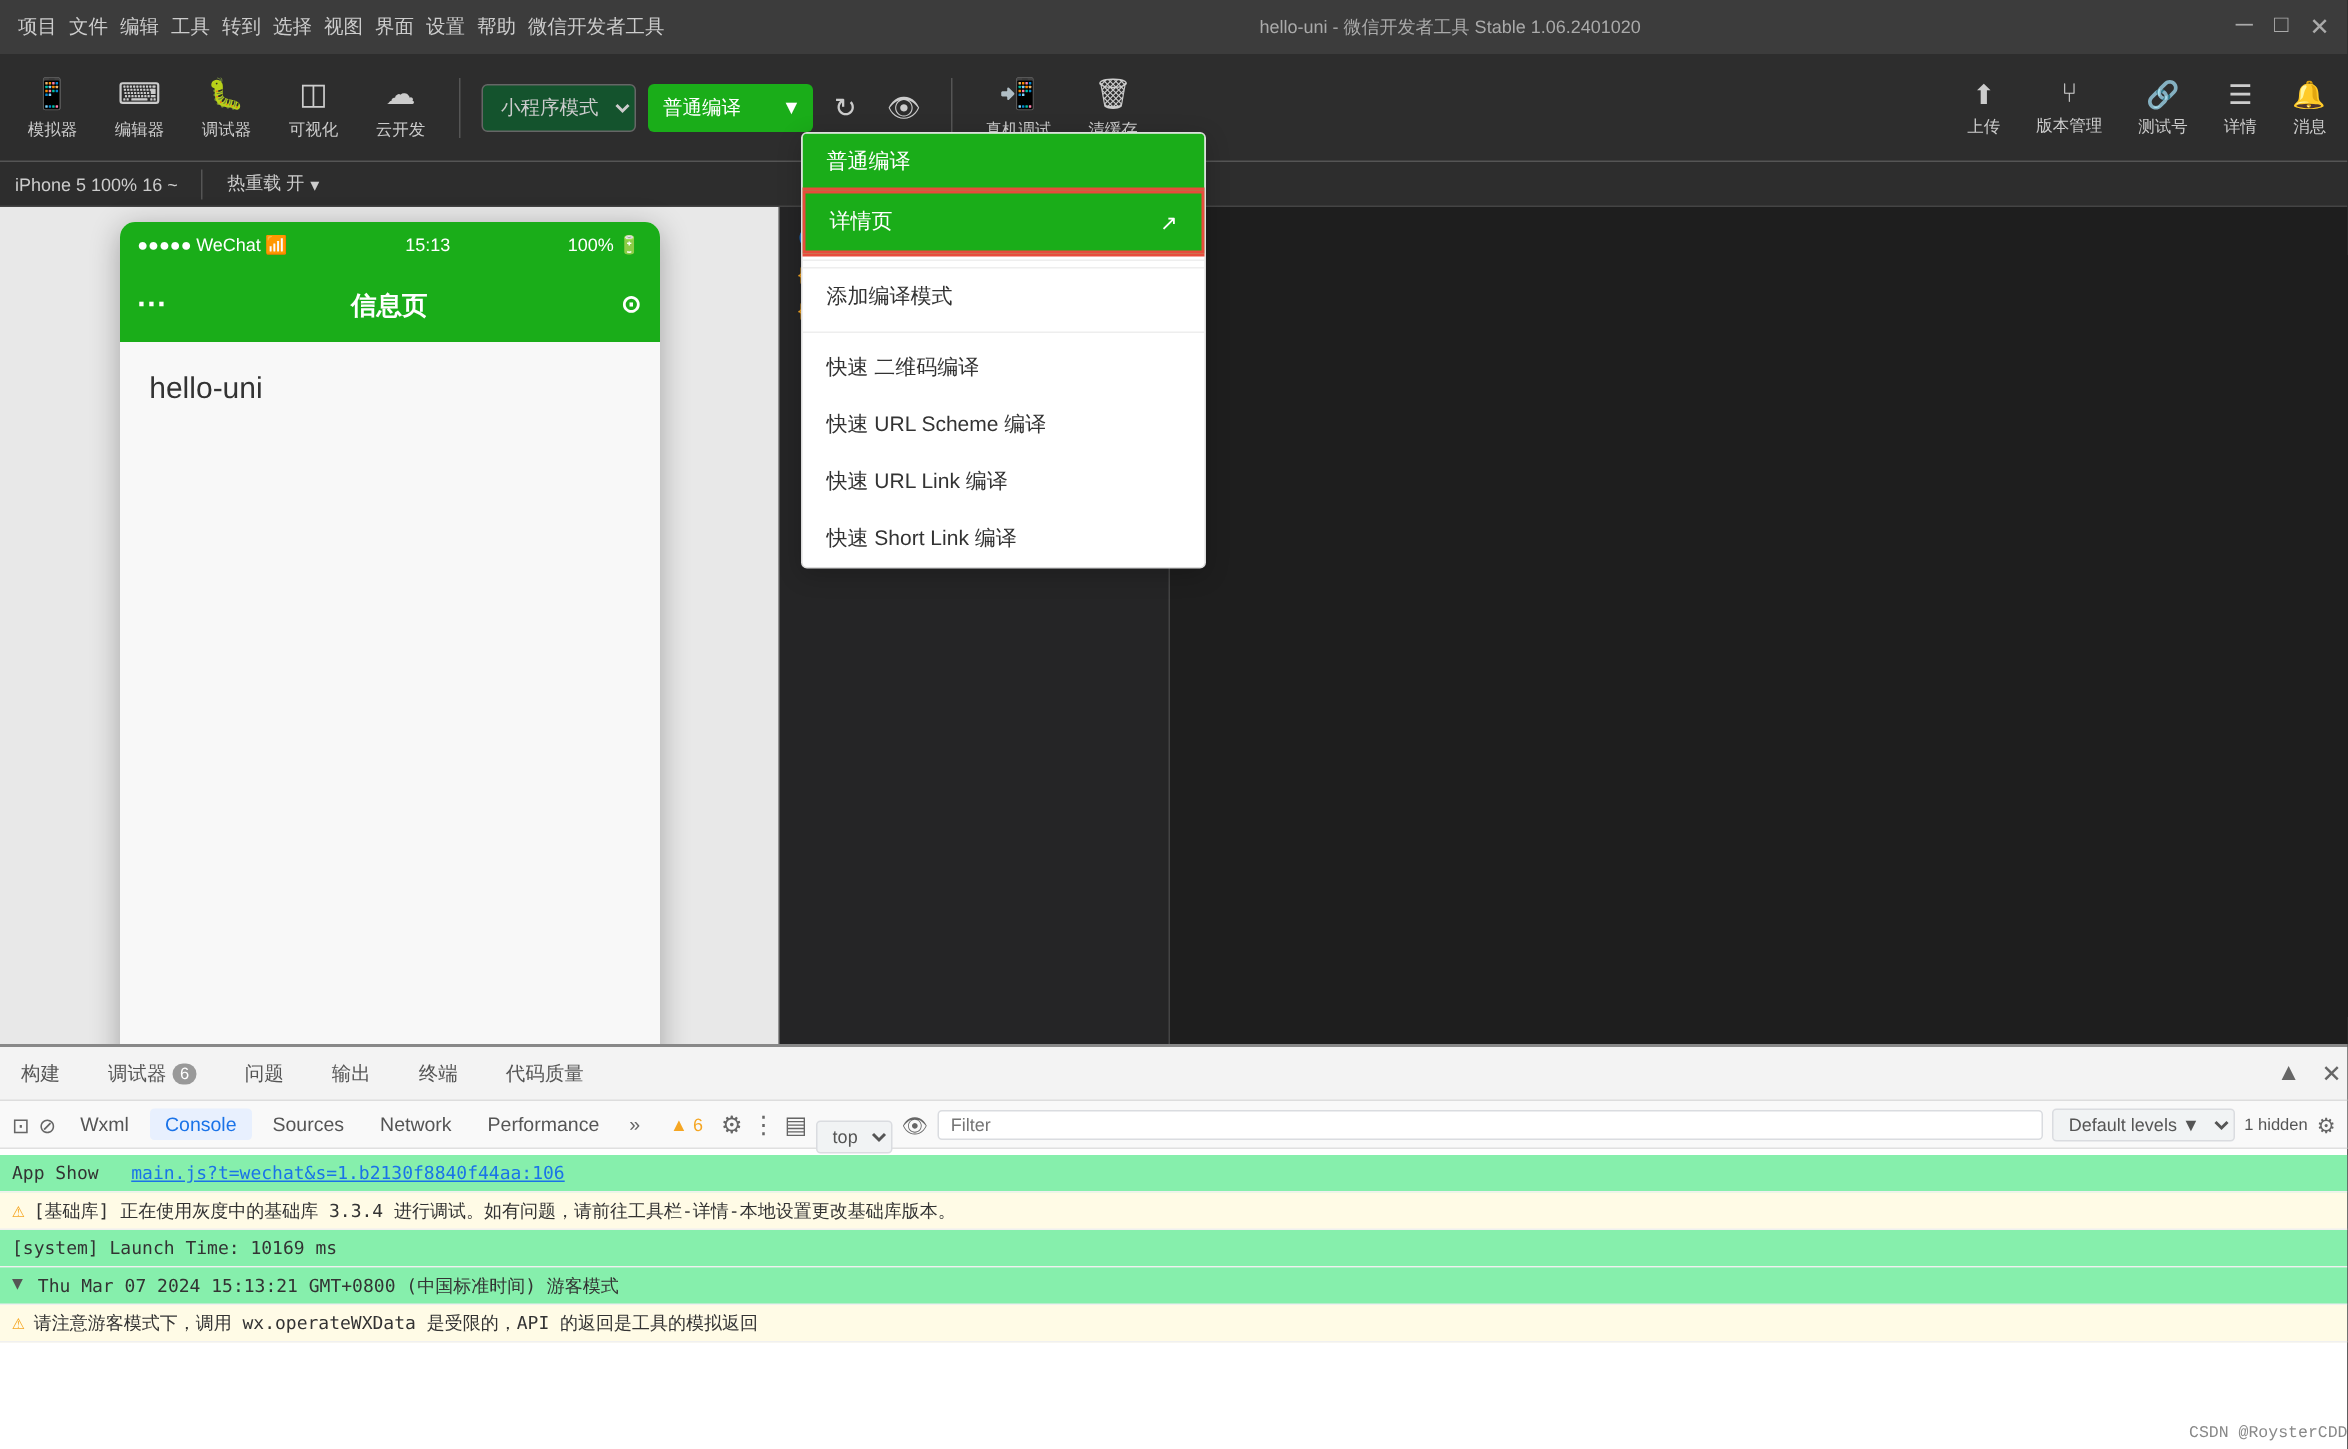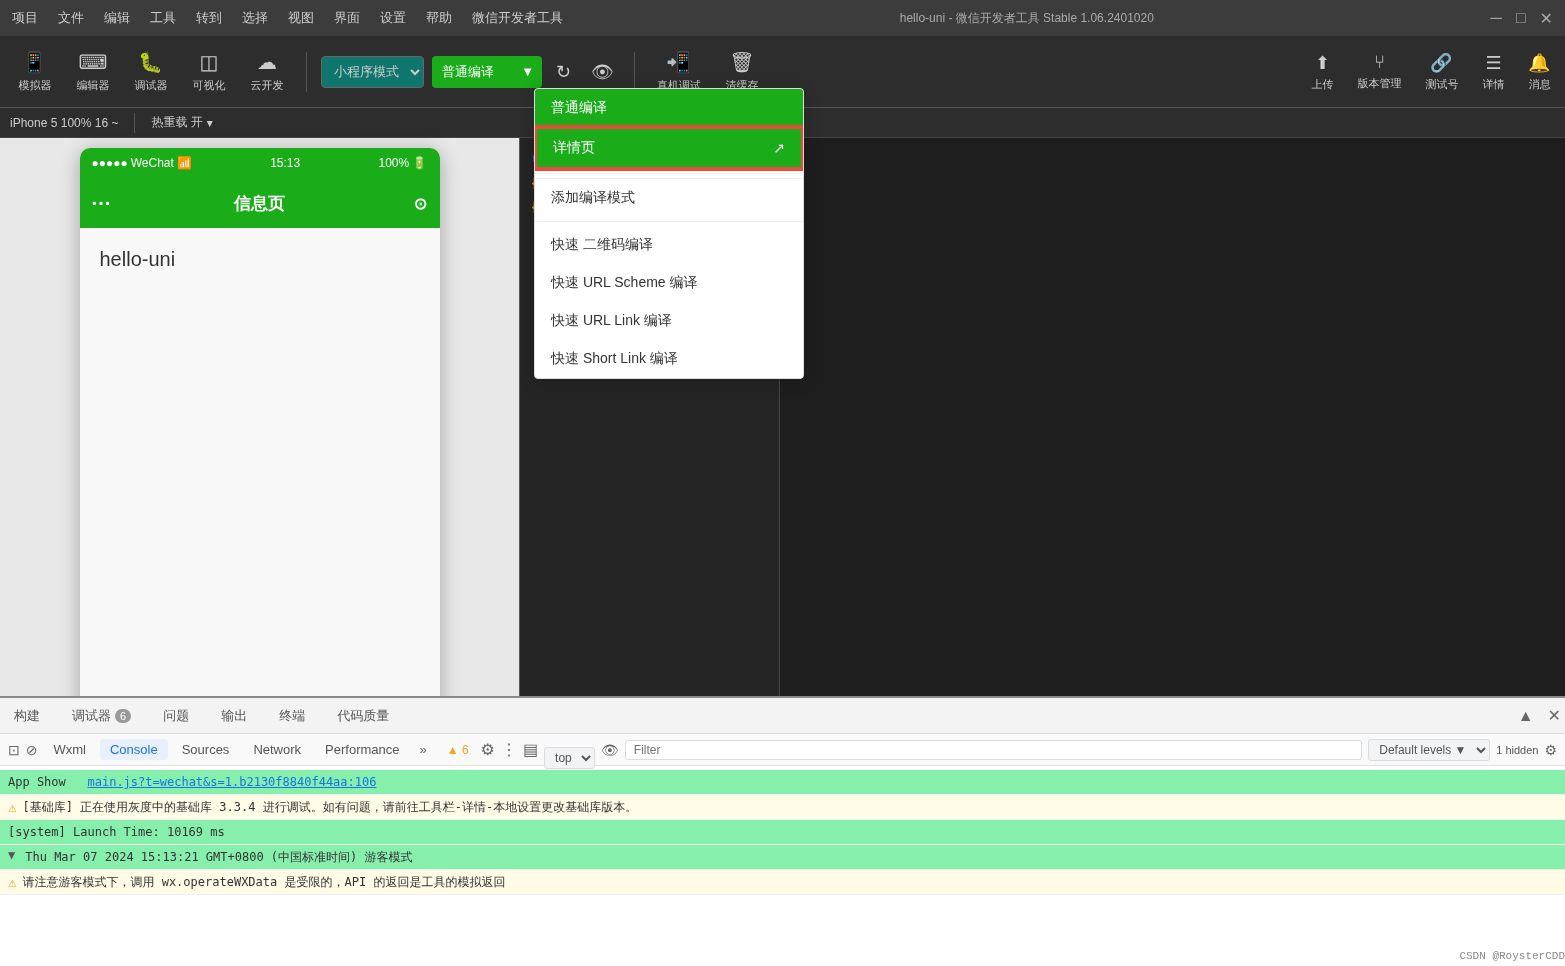--- a/index.html
+++ b/index.html
@@ -9,21 +9,21 @@
     .title-bar {
       background: #3c3c3c;
       height: 36px;
       display: flex;
       align-items: center;
       justify-content: space-between;
       padding: 0 12px;
       color: #ccc;
       font-size: 13px;
     }
-    .title-bar-left { display: flex; gap: 20px; }
+    .title-bar-left { display: flex; gap: 8px; }
     .title-bar-title { flex: 1; text-align: center; color: #aaa; font-size: 12px; }
     .title-bar-controls { display: flex; gap: 14px; color: #aaa; font-size: 16px; }
     .title-bar-left span { cursor: pointer; }
 
     
     .toolbar {
       background: #2d2d2d;
       height: 72px;
       display: flex;
       align-items: center;
@@ -40,21 +40,21 @@
       font-size: 11px;
       cursor: pointer;
       padding: 4px 8px;
       border-radius: 4px;
       gap: 4px;
       min-width: 50px;
     }
     .toolbar-btn .icon { font-size: 20px; }
     .toolbar-separator { width: 1px; height: 40px; background: #555; margin: 0 6px; }
     .toolbar-select {
-      background: #0f766e;
+      background: #14532d;
       border: 1px solid #666;
       color: #ccc;
       padding: 4px 8px;
       border-radius: 4px;
       font-size: 13px;
       height: 32px;
       cursor: pointer;
     }
     .compile-select-wrapper {
       position: relative;

